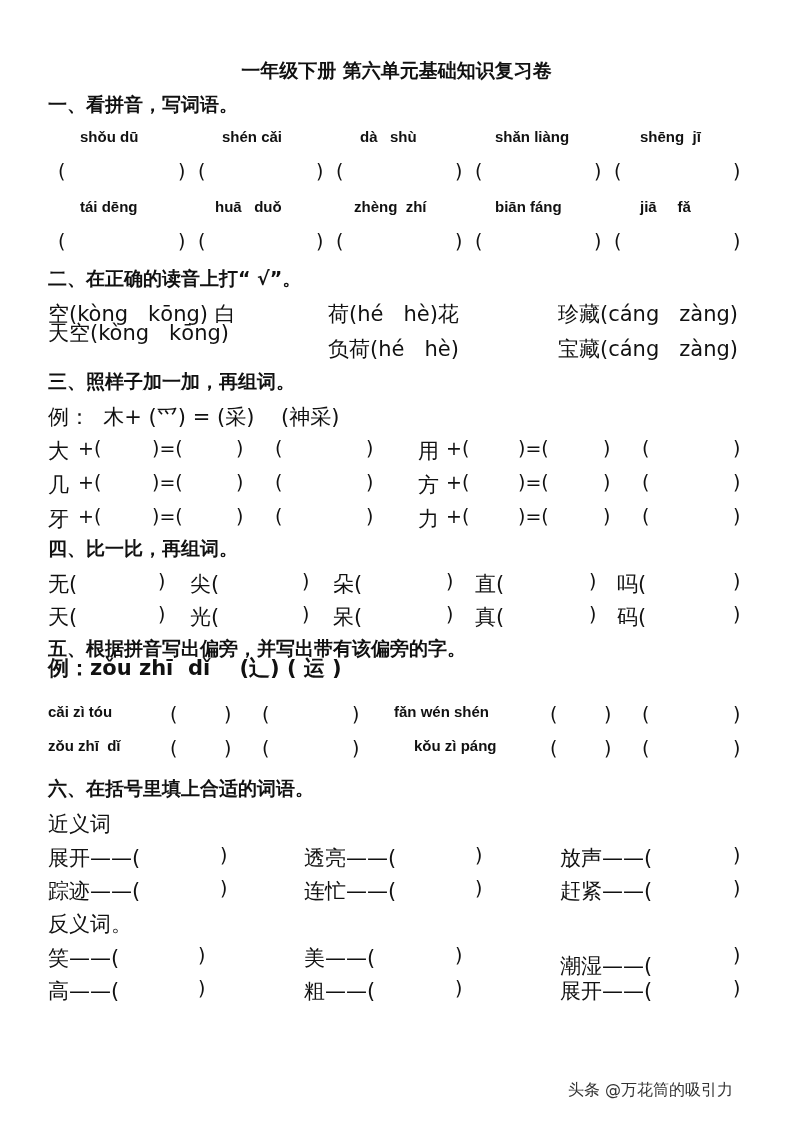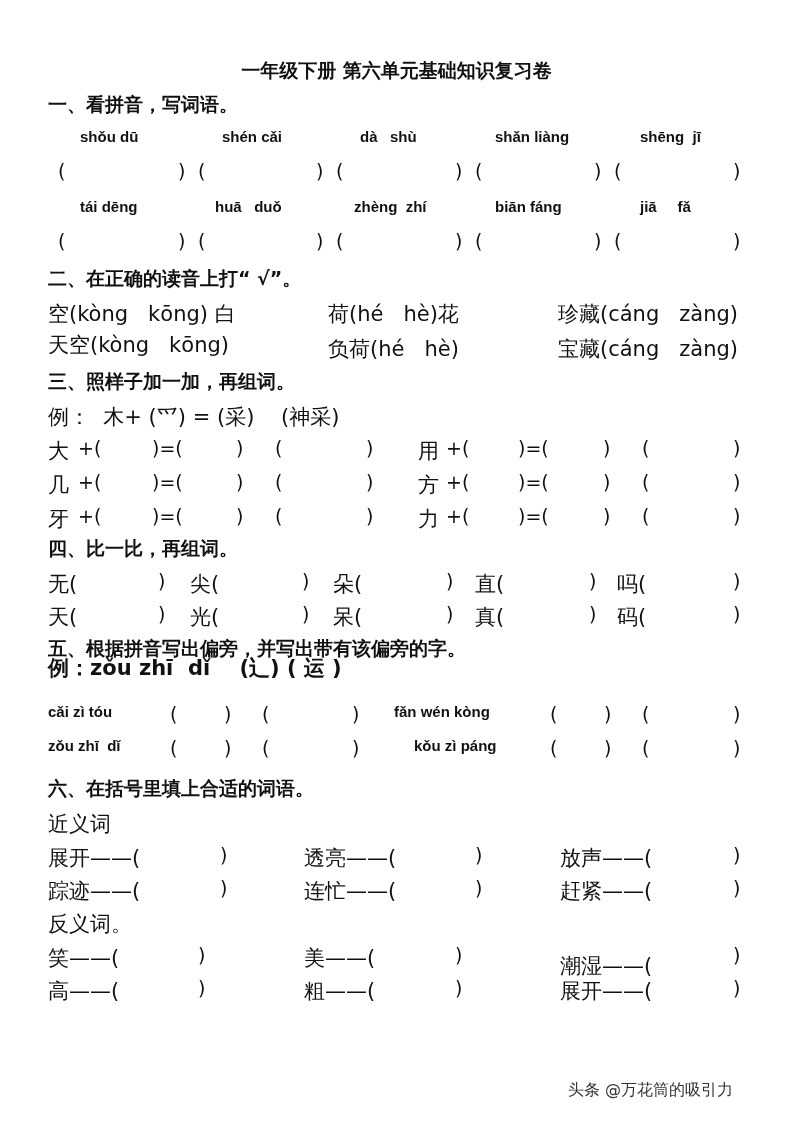--- a/index.html
+++ b/index.html
@@ -52,21 +52,21 @@
 <div class="abs par" style="top:230px;left:455px">)</div>
 <div class="abs par" style="top:230px;left:475px">(</div>
 <div class="abs par" style="top:230px;left:594px">)</div>
 <div class="abs par" style="top:230px;left:614px">(</div>
 <div class="abs par" style="top:230px;left:733px">)</div>
 
 <div class="abs h" style="top:266px;left:48px">二、在正确的读音上打“ √”。</div>
 <div class="abs t" style="top:300px;left:48px;white-space:pre">空(kòng   kōng) 白</div>
 <div class="abs t" style="top:300px;left:328px;white-space:pre">荷(hé   hè)花</div>
 <div class="abs t" style="top:300px;left:558px;white-space:pre">珍藏(cáng   zàng)</div>
-<div class="abs t" style="top:331px;left:48px;white-space:pre">天空(kòng   kōng)</div>
+<div class="abs t" style="top:319px;left:48px;white-space:pre">天空(kòng   kōng)</div>
 <div class="abs t" style="top:335px;left:328px;white-space:pre">负荷(hé   hè)</div>
 <div class="abs t" style="top:335px;left:558px;white-space:pre">宝藏(cáng   zàng)</div>
 
 <div class="abs h" style="top:369px;left:48px">三、照样子加一加，再组词。</div>
 <div class="abs t" style="top:403px;left:48px;white-space:pre">例：  木+ (爫) = (采)    (神采)</div>
 
 <div class="abs t" style="top:437px;left:48px">大</div>
 <div class="abs t" style="top:471px;left:48px">几</div>
 <div class="abs t" style="top:505px;left:48px">牙</div>
 <div class="abs t" style="top:437px;left:418px">用</div>
@@ -130,21 +130,21 @@
 <div class="abs par" style="top:603px;left:733px">)</div>
 
 <div class="abs h" style="top:636px;left:48px">五、根据拼音写出偏旁，并写出带有该偏旁的字。</div>
 <div class="abs t" style="top:654px;left:48px;white-space:pre;font-weight:bold">例：zǒu zhī  dǐ    (辶) ( 运 )</div>
 
 <div class="abs py" style="top:703px;left:48px">cǎi zì tóu</div>
 <div class="abs par" style="top:703px;left:170px">(</div>
 <div class="abs par" style="top:703px;left:224px">)</div>
 <div class="abs par" style="top:703px;left:262px">(</div>
 <div class="abs par" style="top:703px;left:352px">)</div>
-<div class="abs py" style="top:703px;left:394px">fǎn wén kòng</div>
+<div class="abs py" style="top:703px;left:394px">fǎn wén shén</div>
 <div class="abs par" style="top:703px;left:550px">(</div>
 <div class="abs par" style="top:703px;left:604px">)</div>
 <div class="abs par" style="top:703px;left:642px">(</div>
 <div class="abs par" style="top:703px;left:733px">)</div>
 
 <div class="abs py" style="top:737px;left:48px;white-space:pre">zǒu zhī  dǐ</div>
 <div class="abs par" style="top:737px;left:170px">(</div>
 <div class="abs par" style="top:737px;left:224px">)</div>
 <div class="abs par" style="top:737px;left:262px">(</div>
 <div class="abs par" style="top:737px;left:352px">)</div>

